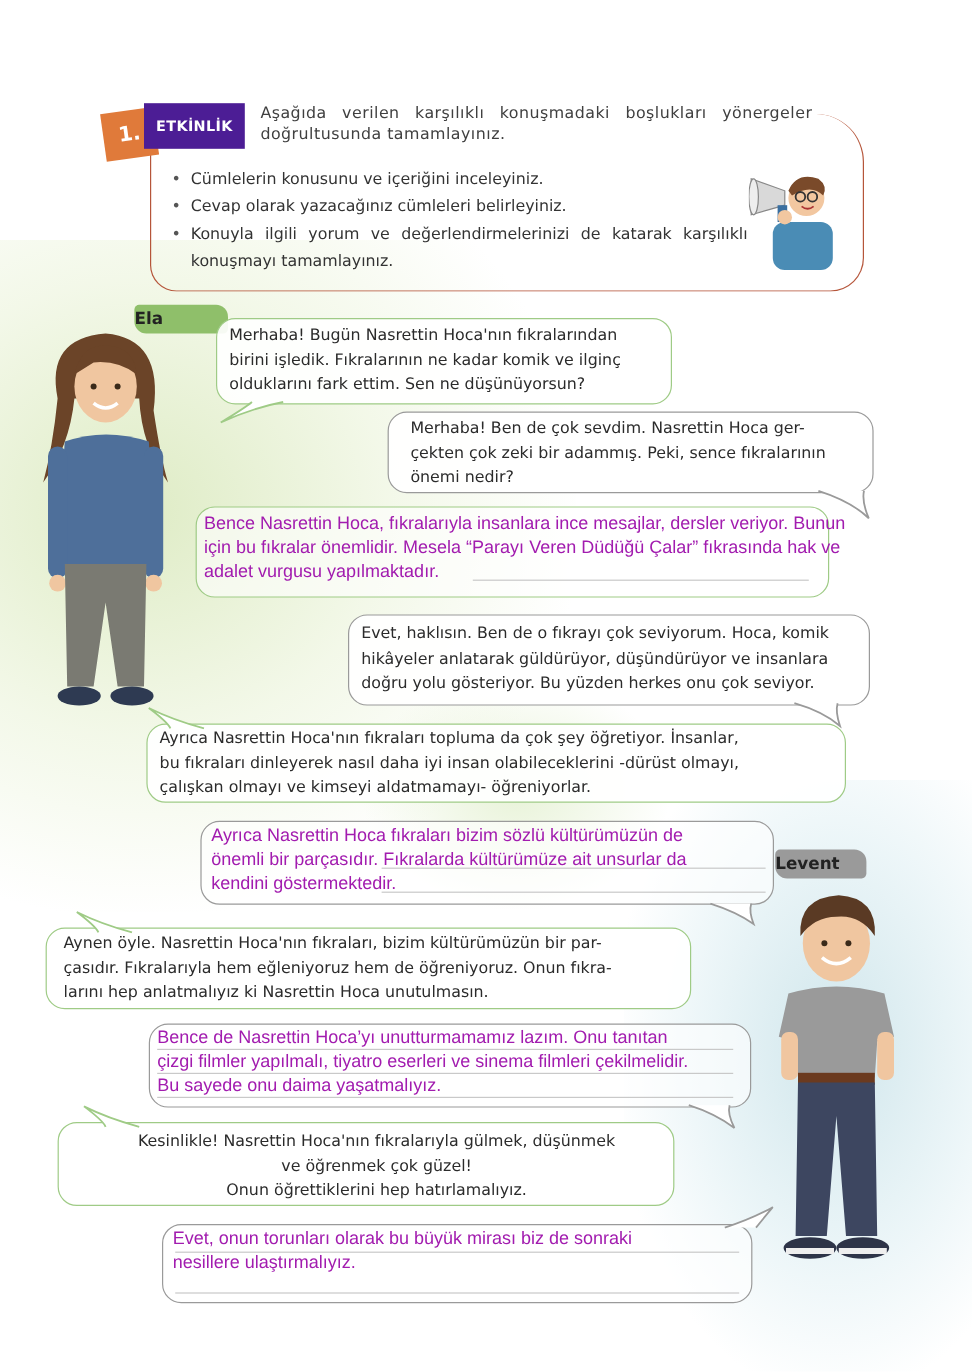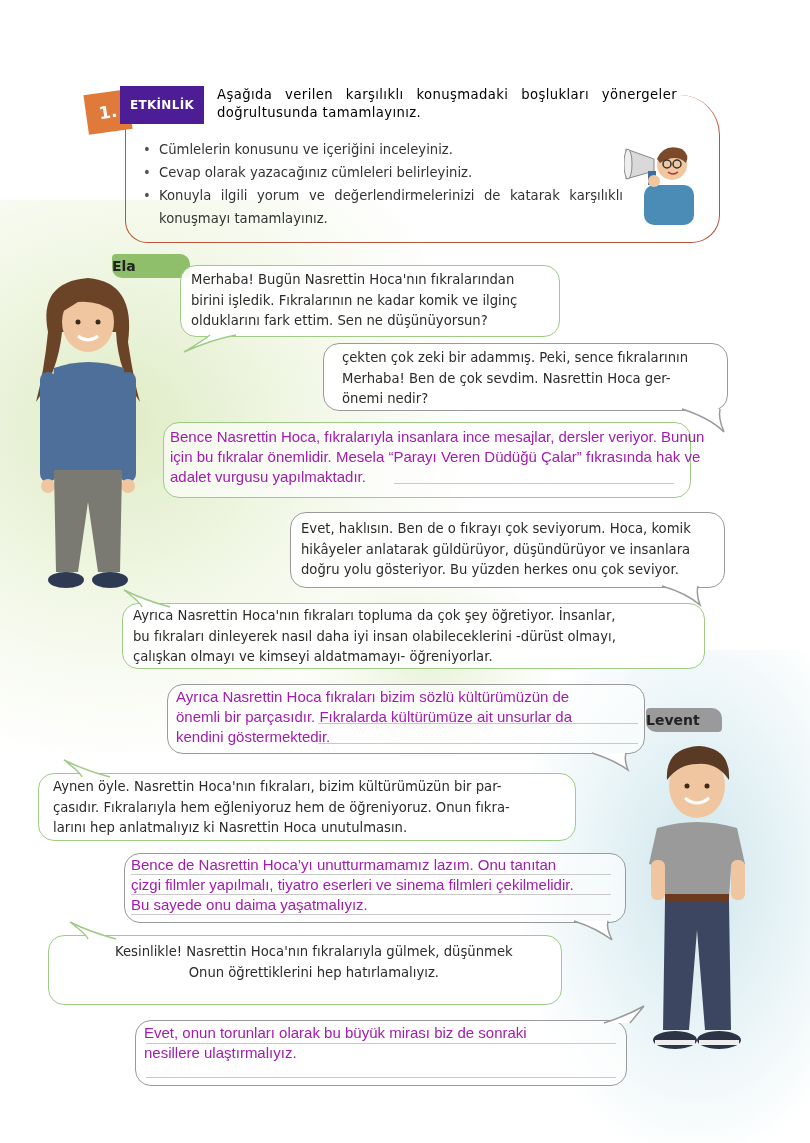--- a/index.html
+++ b/index.html
@@ -39,21 +39,21 @@
     color: #fff; font-weight: bold; font-size: 17px; line-height: 40px; text-align: center;
     font-family: "DejaVu Sans", sans-serif;
   }
   .badge-label {
     position: absolute; left: 34px; top: 0; width: 84px; height: 38px;
     background: #4c1d95; color: #fff; font-weight: bold; font-size: 12px;
     line-height: 38px; text-align: center; letter-spacing: 0.3px;
   }
   .activity-instruction {
     position: absolute; left: 217px; top: 86px; width: 460px;
-    font-size: 13.2px; line-height: 18px; color: #000000; text-align: justify;
+    font-size: 13.2px; line-height: 18px; color: #404040; text-align: justify;
     letter-spacing: 0.4px;
   }
   .bullets {
     position: absolute; left: 143px; top: 138px; width: 480px;
     list-style: none; font-size: 13.2px; color: #333;
   }
   .bullets li { position: relative; padding-left: 16px; line-height: 23px; text-align: justify; }
   .bullets li::before { content: "•"; position: absolute; left: 0; top: 0; color: #555; }
 
   .megaphone-kid { position: absolute; left: 624px; top: 135px; width: 76px; height: 90px; }
@@ -156,22 +156,22 @@
     <div>birini işledik. Fıkralarının ne kadar komik ve ilginç</div>
     <div>olduklarını fark ettim. Sen ne düşünüyorsun?</div>
   </div>
 </div>
 <svg class="tail" style="left:180px; top:334px; width:60px; height:20px; position:absolute;">
     <path d="M56 1 Q30 6 4 18 Q24 6 30 1" fill="#fff" stroke="#9fcb86" stroke-width="1.5"></path>
   </svg>
 
 <div class="bubble gray" style="left:323px; top:343px; width:405px; height:68px;">
   <div class="txt" style="left:18px; top:4px;">
+    <div>Merhaba! Ben de çok sevdim. Nasrettin Hoca ger-</div>
     <div>çekten çok zeki bir adammış. Peki, sence fıkralarının</div>
-    <div>Merhaba! Ben de çok sevdim. Nasrettin Hoca ger-</div>
     <div>önemi nedir?</div>
   </div>
 </div>
 <svg style="position:absolute; left:680px; top:408px; width:50px; height:26px;">
     <path d="M2 1 Q30 10 44 24 Q38 10 40 1" fill="#fff" stroke="#9a9a9a" stroke-width="1.5"></path>
   </svg>
 
 <div class="bubble green answer" style="left:163px; top:422px; width:528px; height:76px; background:rgba(255,255,255,0.6);">
   <div class="rule" style="left:230px; top:60px; width:280px;"></div>
   <div class="txt" style="left:6px; top:4px; width:620px;">
@@ -237,20 +237,21 @@
     <div>Bu sayede onu daima yaşatmalıyız.</div>
   </div>
 </div>
 <svg style="position:absolute; left:572px; top:920px; width:50px; height:22px;">
     <path d="M2 1 Q24 8 40 20 Q34 8 36 1" fill="#fff" stroke="#9a9a9a" stroke-width="1.5"></path>
   </svg>
 
 <div class="bubble green" style="left:48px; top:935px; width:514px; height:70px;text-align:center;">
   <div class="txt" style="left:66px; top:6px;">
     <div>Kesinlikle! Nasrettin Hoca'nın fıkralarıyla gülmek, düşünmek</div>
+    <div>ve öğrenmek çok güzel!</div>
     <div>Onun öğrettiklerini hep hatırlamalıyız.</div>
   </div>
 </div>
 <svg style="position:absolute; left:66px; top:920px; width:60px; height:20px;">
     <path d="M50 19 Q24 12 4 2 Q20 14 22 19" fill="#fff" stroke="#9fcb86" stroke-width="1.5"></path>
   </svg>
 
 <div class="bubble gray answer" style="left:135px; top:1020px; width:492px; height:66px; background:rgba(255,255,255,0.6);">
   <div class="rule" style="left:10px; top:22px; width:470px;"></div>
   <div class="rule" style="left:10px; top:56px; width:470px;"></div>

